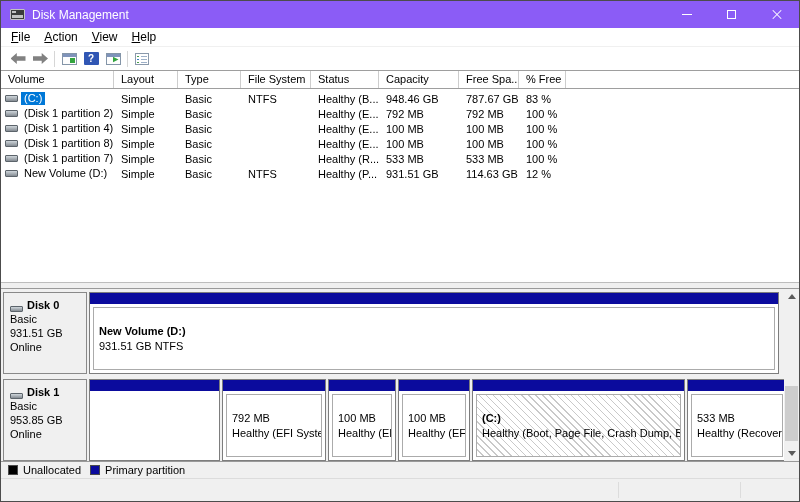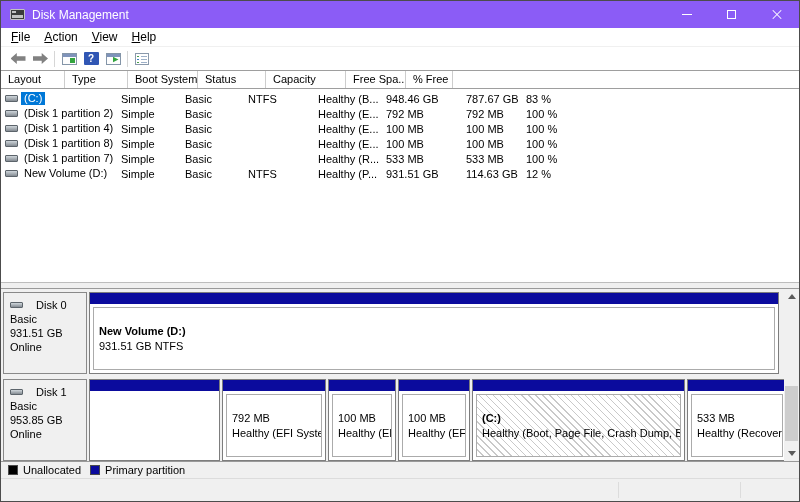--- a/index.html
+++ b/index.html
@@ -66,21 +66,21 @@
 
   
   .splitter { height:7px; background:#f0f0f0; border-top:1px solid #bdbdbd; border-bottom:1px solid #9a9a9a; flex:none; }
 
   
   .bottom { height:172px; background:#f0f0f0; display:flex; flex:none; }
   .graph { flex:1; padding:3px 0 0 2px; overflow:hidden; }
   .disk-row { display:flex; height:82px; margin-bottom:5px; }
   .disk-label { width:84px; flex:none; border:1px solid #898989; background:#f0f0f0;
                 padding:5px 0 0 6px; line-height:14px; }
-  .disk-name { font-weight:normal; display:flex; align-items:center; gap:13px; }
+  .disk-name { font-weight:bold; display:flex; align-items:flex-end; gap:4px; }
   .disk-ic { width:13px; height:6px; flex:none; border:1px solid #5c646b; border-radius:1px;
              background:linear-gradient(#cfd6db,#848b92); }
   .parts { display:flex; margin-left:2px; gap:2px; flex:1; overflow:hidden; }
   .part { flex:none; border:1px solid #7d7d7d; background:#fff; display:flex; flex-direction:column; }
   .part-bar { height:11px; background:#0b0b9d; flex:none; }
   .part-body { flex:1; margin:3px; border:1px solid #ababab; padding:1px 5px;
                line-height:14.5px; display:flex; flex-direction:column; justify-content:center;
                white-space:nowrap; overflow:hidden; }
   .part.hatched .part-body { background-image:repeating-linear-gradient(45deg,#fff 0 4px,#c9c9c9 4px 5px); }
   .pl.b { font-weight:bold; }
@@ -155,23 +155,24 @@
     <div class="tbtn">
         <span class="win-ic play"></span>
       </div>
     <div class="tsep"></div>
     <div class="tbtn">
         <span class="list-ic"></span>
       </div>
   </div>
 
   <div class="vheader">
+      <div class="hcell col0">Volume</div>
       <div class="hcell col1">Layout</div>
       <div class="hcell col2">Type</div>
-      <div class="hcell col3">Boot System</div>
+      <div class="hcell col3">File System</div>
       <div class="hcell col4">Status</div>
       <div class="hcell col5">Capacity</div>
       <div class="hcell col6">Free Spa...</div>
       <div class="hcell col7">% Free</div>
       <div class="hcell colF"></div>
     </div>
 
   <div class="vlist">
       <div class="vrow">
       <div class="vcell c-vol col0">

